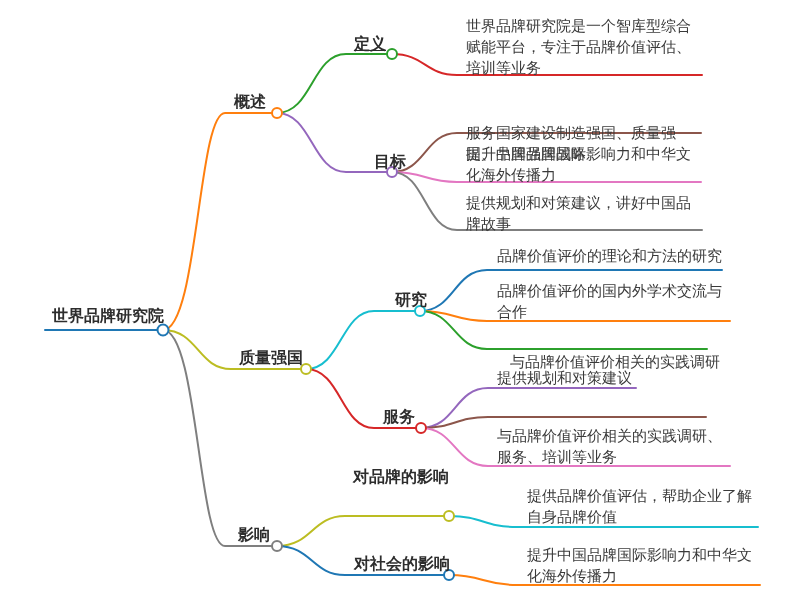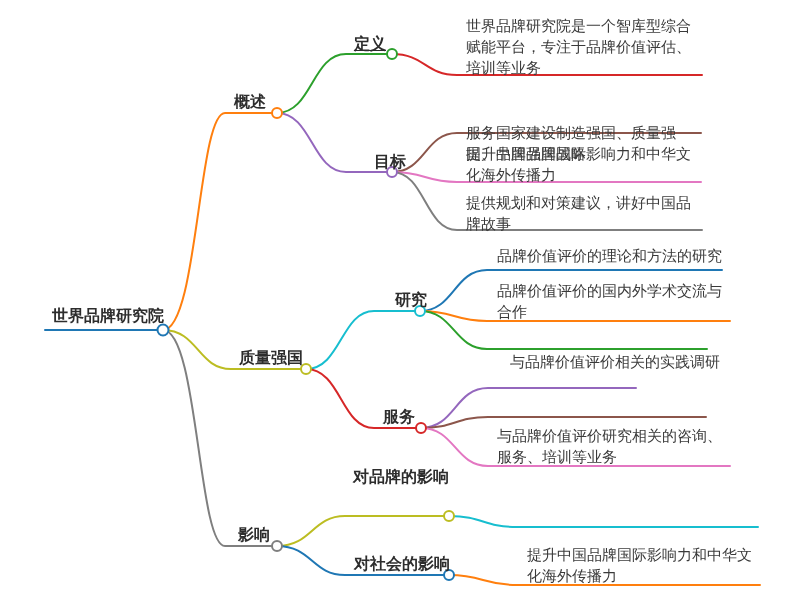--- a/index.html
+++ b/index.html
@@ -80,17 +80,19 @@
 
   <div class="leaf" style="left:466px; top:15px;">世界品牌研究院是一个智库型综合赋能平台，专注于品牌价值评估、培训等业务</div>
   <div class="leaf" style="left:466px; top:94px;margin-top:28px;">服务国家建设制造强国、质量强国、品牌强国战略</div>
   <div class="leaf" style="left:466px; top:143px;">提升中国品牌国际影响力和中华文化海外传播力</div>
   <div class="leaf" style="left:466px; top:192px;">提供规划和对策建议，讲好中国品牌故事</div>
 
   <div class="leaf" style="left:497px; top:245px;">品牌价值评价的理论和方法的研究</div>
   <div class="leaf" style="left:497px; top:280px;">品牌价值评价的国内外学术交流与合作</div>
   <div class="leaf" style="left:510px; top:328px;margin-top:23px;">与品牌价值评价相关的实践调研</div>
 
-  <div class="leaf" style="left:497px; top:425px;">与品牌价值评价研究相关的咨询、服务、培训等业务</div>
+  <div class="leaf" style="left:497px; top:367px;">提供规划和对策建议</div>
+  <div class="leaf" style="left:497px; top:425px;">与品牌价值评价相关的实践调研、服务、培训等业务</div>
 
+  <div class="leaf" style="left:527px; top:485px;">提供品牌价值评估，帮助企业了解自身品牌价值</div>
   <div class="leaf" style="left:527px; top:544px;">提升中国品牌国际影响力和中华文化海外传播力</div>
 
 </div>
 
 </body></html>

